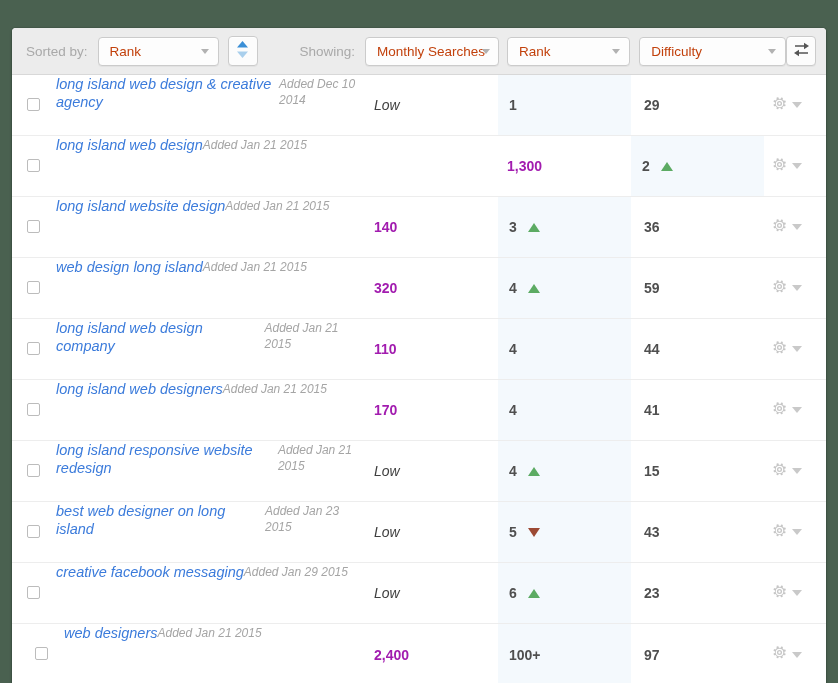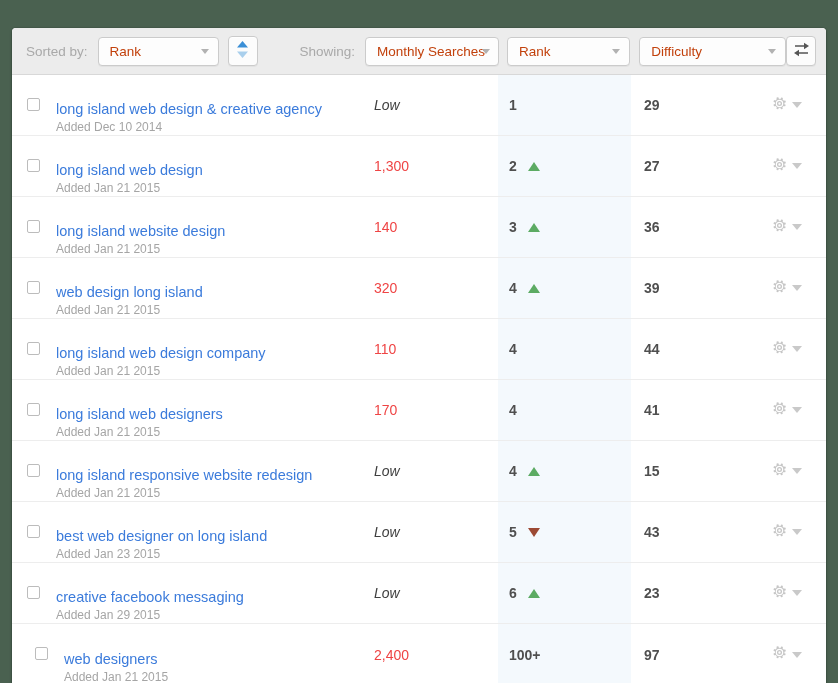--- a/index.html
+++ b/index.html
@@ -122,23 +122,24 @@
     height: 13px;
     border: 1px solid #bcbcbc;
     border-radius: 2px;
     background: #fff;
     cursor: pointer;
   }
 
   .c-keyword {
     flex: 1 1 auto;
     display: flex;
-    flex-direction: column;
-    justify-content: flex-end;
+    flex-direction: row;
+    justify-content: flex-start;
     padding-left: 2px;
+    font-style: italic;
   }
   .kw-link {
     color: #3b7bdb;
     font-size: 14.5px;
     line-height: 18px;
     text-decoration: none;
     cursor: pointer;
     align-self: flex-start;
   }
   .kw-added {
@@ -149,22 +150,22 @@
   }
 
   .c-searches {
     width: 130px;
     flex: 0 0 130px;
     display: flex;
     align-items: center;
     justify-content: flex-start;
     padding-left: 6px;
     font-size: 14px;
-    color: #ef4444;
-    font-weight: normal;
+    color: #a21caf;
+    font-weight: bold;
   }
   .c-searches.low {
     font-weight: normal;
     font-style: italic;
     color: #3f3f3f;
   }
 
   .c-rank {
     width: 133px;
     flex: 0 0 133px;
@@ -311,21 +312,20 @@
     </div>
     <div class="c-keyword">
       <a class="kw-link">long island web design</a>
       <span class="kw-added">Added Jan 21 2015</span>
     </div>
     <div class="c-searches">1,300</div>
     <div class="c-rank">
       <span class="rank-val">2</span>
       <span class="rank-arrow up"></span>
     </div>
-    <div class="c-difficulty">27</div>
     <div class="c-actions">
       <span class="gear">
         <svg width="15" height="15" viewBox="0 0 16 16">
           <path fill="#c6c6c6" d="M8 5.3a2.7 2.7 0 1 0 0 5.4 2.7 2.7 0 0 0 0-5.4zm0 4a1.3 1.3 0 1 1 0-2.6 1.3 1.3 0 0 1 0 2.6z"></path>
           <path fill="#c6c6c6" d="M14.3 9.2l-1.1-.3a5.3 5.3 0 0 0 0-1.8l1.1-.3a.6.6 0 0 0 .4-.7l-.3-1a.6.6 0 0 0-.7-.4l-1.1.3a5.3 5.3 0 0 0-1.3-1.3l.3-1.1a.6.6 0 0 0-.4-.7l-1-.3a.6.6 0 0 0-.7.4l-.3 1.1a5.3 5.3 0 0 0-1.8 0L6.9 1.7a.6.6 0 0 0-.7-.4l-1 .3a.6.6 0 0 0-.4.7l.3 1.1a5.3 5.3 0 0 0-1.3 1.3l-1.1-.3a.6.6 0 0 0-.7.4l-.3 1a.6.6 0 0 0 .4.7l1.1.3a5.3 5.3 0 0 0 0 1.8l-1.1.3a.6.6 0 0 0-.4.7l.3 1a.6.6 0 0 0 .7.4l1.1-.3a5.3 5.3 0 0 0 1.3 1.3l-.3 1.1a.6.6 0 0 0 .4.7l1 .3a.6.6 0 0 0 .7-.4l.3-1.1a5.3 5.3 0 0 0 1.8 0l.3 1.1a.6.6 0 0 0 .7.4l1-.3a.6.6 0 0 0 .4-.7l-.3-1.1a5.3 5.3 0 0 0 1.3-1.3l1.1.3a.6.6 0 0 0 .7-.4l.3-1a.6.6 0 0 0-.4-.7zM8 12a4 4 0 1 1 0-8 4 4 0 0 1 0 8z"></path>
         </svg>
       </span>
       <span class="mini-caret"></span>
     </div>
   </div>
@@ -361,21 +361,21 @@
     </div>
     <div class="c-keyword">
       <a class="kw-link">web design long island</a>
       <span class="kw-added">Added Jan 21 2015</span>
     </div>
     <div class="c-searches">320</div>
     <div class="c-rank">
       <span class="rank-val">4</span>
       <span class="rank-arrow up"></span>
     </div>
-    <div class="c-difficulty">39</div>
+    <div class="c-difficulty">59</div>
     <div class="c-actions">
       <span class="gear">
         <svg width="15" height="15" viewBox="0 0 16 16">
           <path fill="#c6c6c6" d="M8 5.3a2.7 2.7 0 1 0 0 5.4 2.7 2.7 0 0 0 0-5.4zm0 4a1.3 1.3 0 1 1 0-2.6 1.3 1.3 0 0 1 0 2.6z"></path>
           <path fill="#c6c6c6" d="M14.3 9.2l-1.1-.3a5.3 5.3 0 0 0 0-1.8l1.1-.3a.6.6 0 0 0 .4-.7l-.3-1a.6.6 0 0 0-.7-.4l-1.1.3a5.3 5.3 0 0 0-1.3-1.3l.3-1.1a.6.6 0 0 0-.4-.7l-1-.3a.6.6 0 0 0-.7.4l-.3 1.1a5.3 5.3 0 0 0-1.8 0L6.9 1.7a.6.6 0 0 0-.7-.4l-1 .3a.6.6 0 0 0-.4.7l.3 1.1a5.3 5.3 0 0 0-1.3 1.3l-1.1-.3a.6.6 0 0 0-.7.4l-.3 1a.6.6 0 0 0 .4.7l1.1.3a5.3 5.3 0 0 0 0 1.8l-1.1.3a.6.6 0 0 0-.4.7l.3 1a.6.6 0 0 0 .7.4l1.1-.3a5.3 5.3 0 0 0 1.3 1.3l-.3 1.1a.6.6 0 0 0 .4.7l1 .3a.6.6 0 0 0 .7-.4l.3-1.1a5.3 5.3 0 0 0 1.8 0l.3 1.1a.6.6 0 0 0 .7.4l1-.3a.6.6 0 0 0 .4-.7l-.3-1.1a5.3 5.3 0 0 0 1.3-1.3l1.1.3a.6.6 0 0 0 .7-.4l.3-1a.6.6 0 0 0-.4-.7zM8 12a4 4 0 1 1 0-8 4 4 0 0 1 0 8z"></path>
         </svg>
       </span>
       <span class="mini-caret"></span>
     </div>
   </div>

